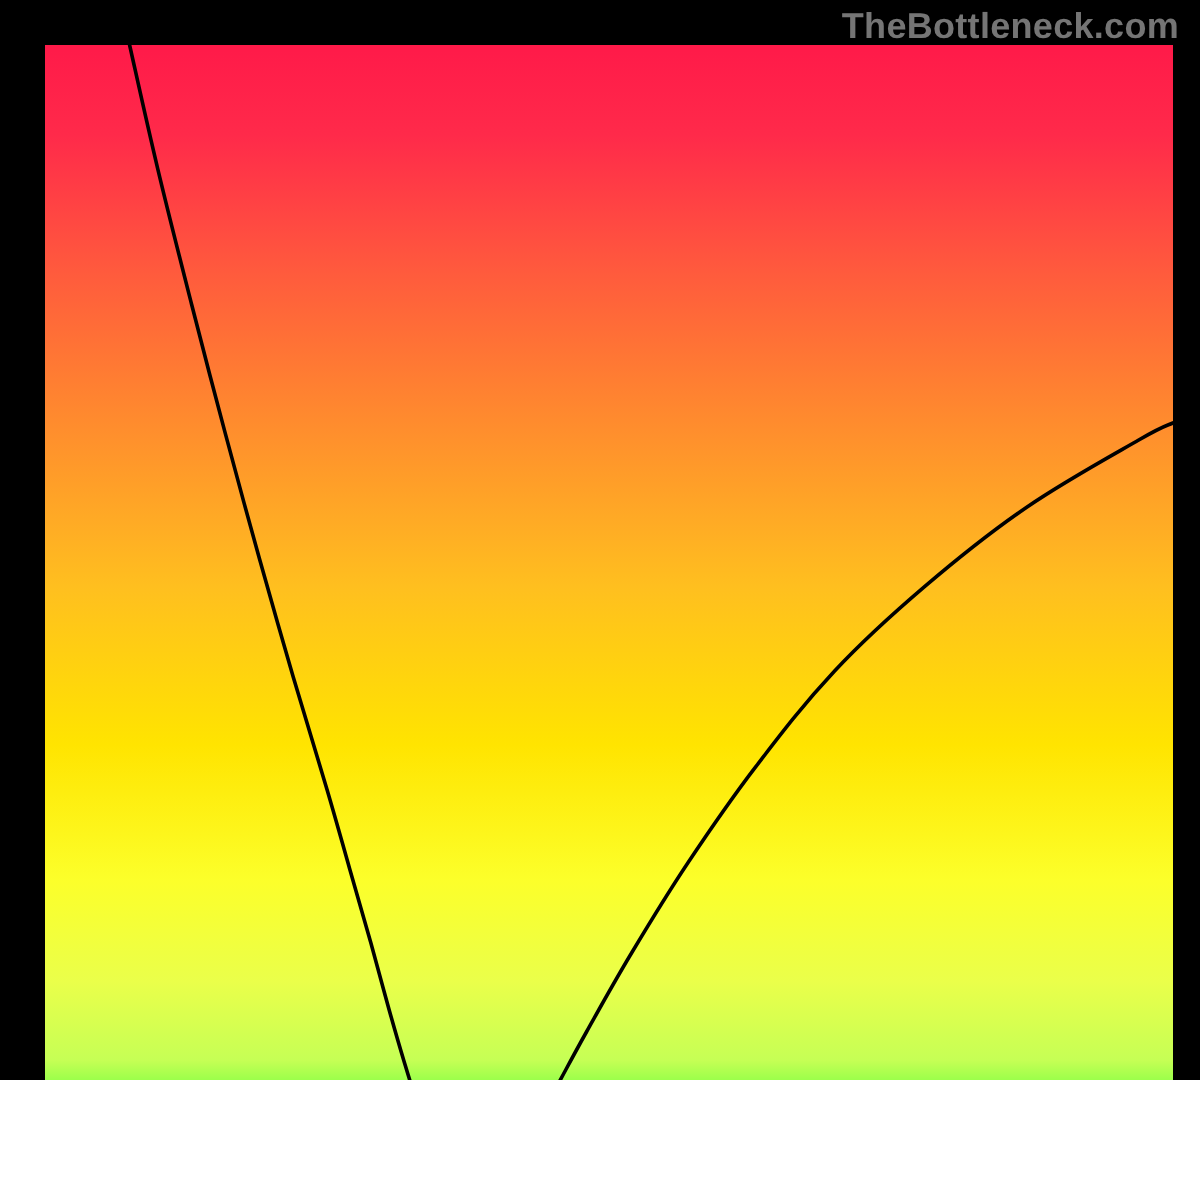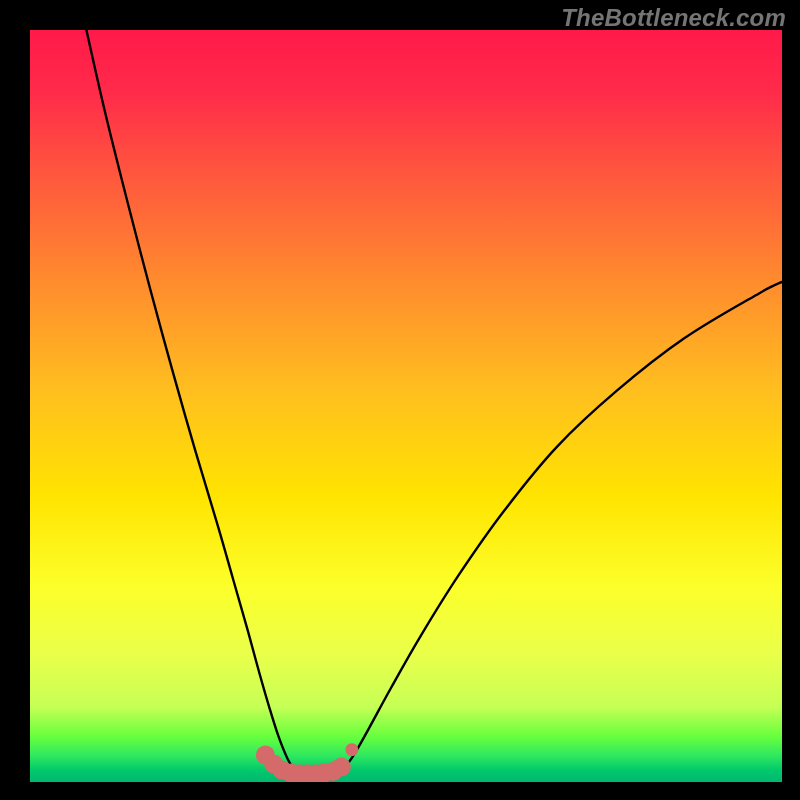--- a/index.html
+++ b/index.html
@@ -2,24 +2,23 @@
 <html><head>
 <meta charset="utf-8">
 <style>
   body {
     margin: 0;
     padding: 0;
     background: #fff;
   }
   .frame {
     width: 800px;
-    height: 800px;
+    height: 720px;
     position: relative;
     background: #000;
-    font-style: italic;
   }
   .watermark {
     position: absolute;
     top: 4px;
     right: 14px;
     font-family: Arial, Helvetica, sans-serif;
     font-size: 24px;
     font-weight: 600;
     color: #757575;
     letter-spacing: 0.2px;

